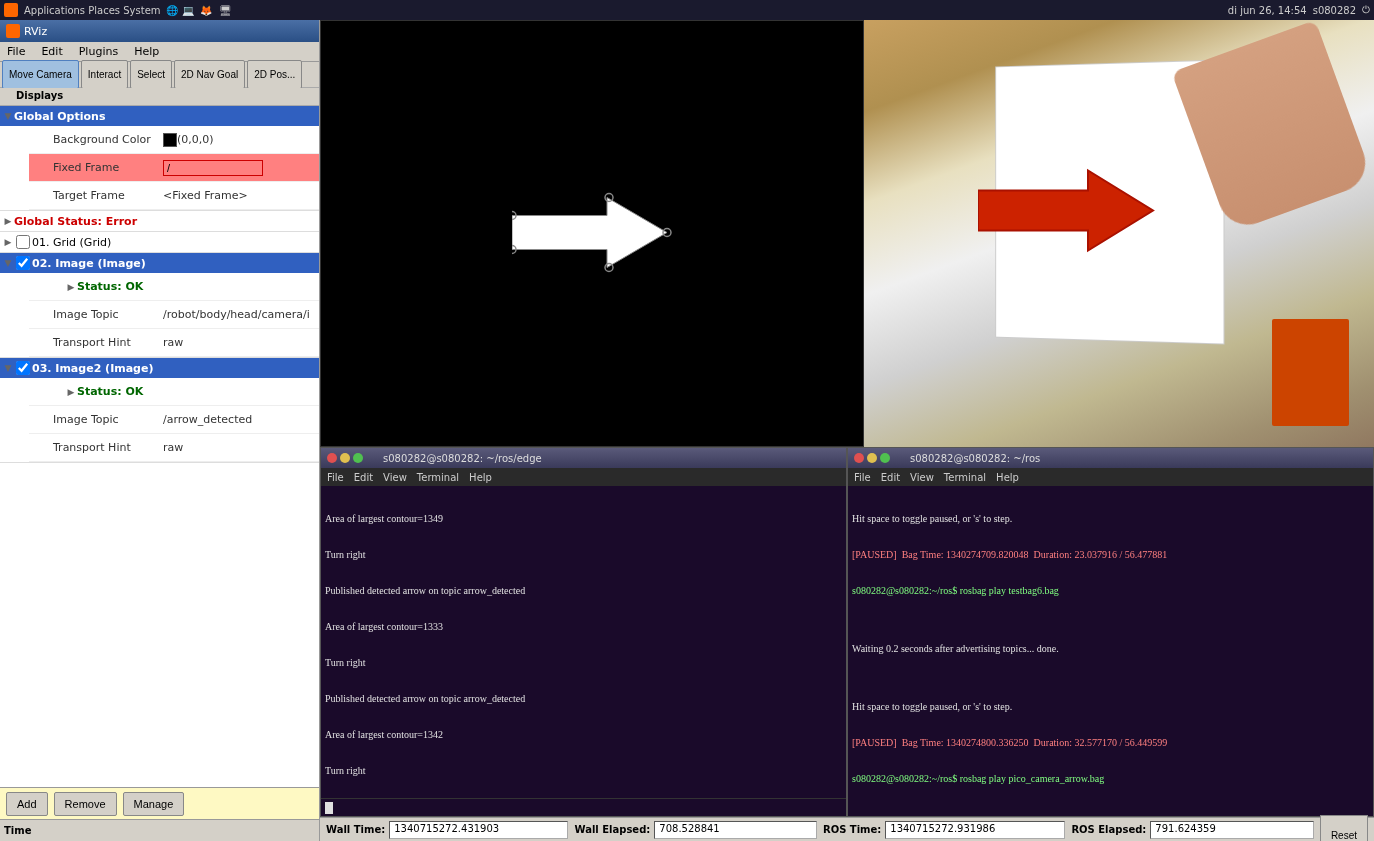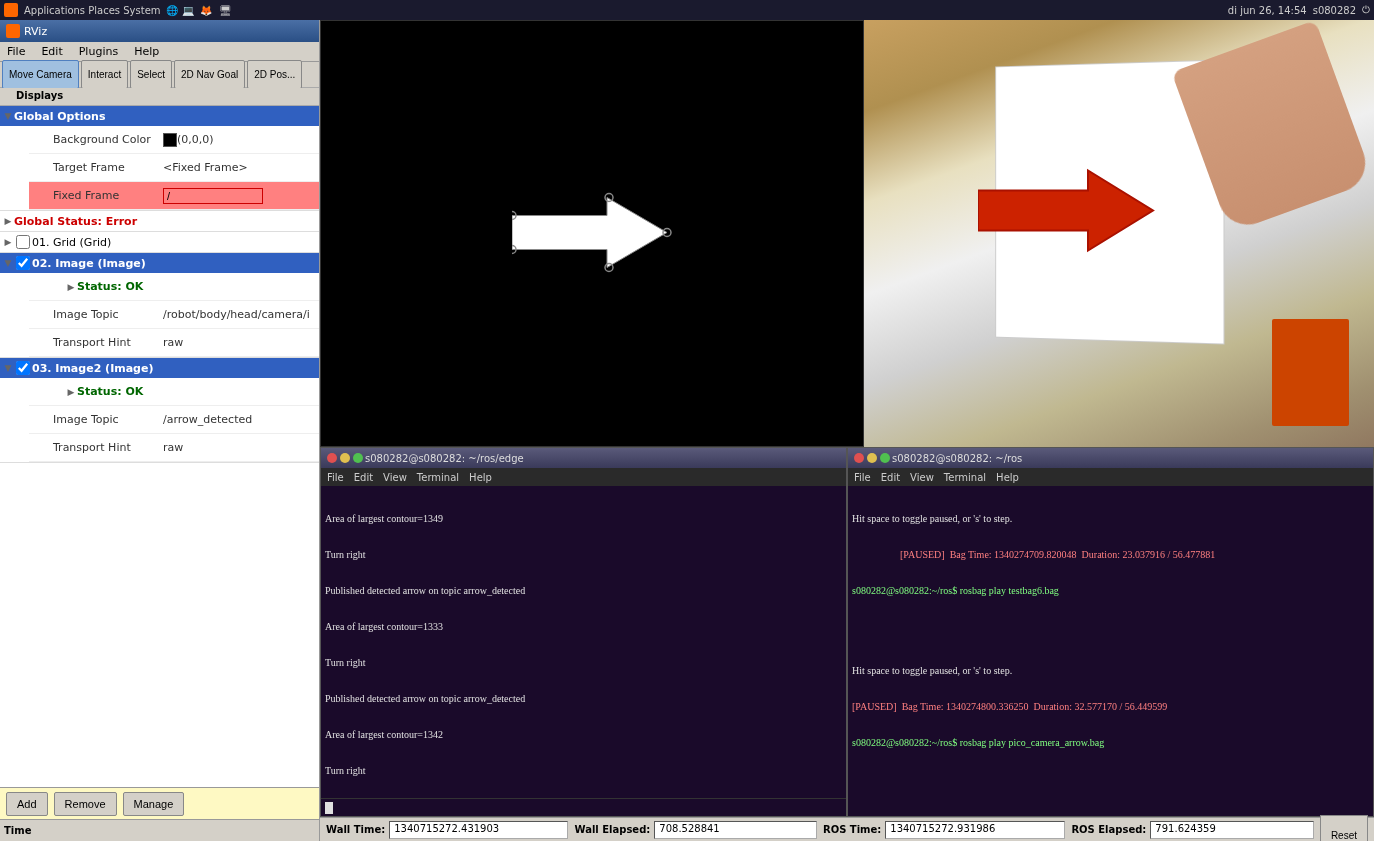--- a/index.html
+++ b/index.html
@@ -277,21 +277,21 @@
       flex-direction: column;
       border: 1px solid #555;
     }
 
     .terminal-titlebar {
       height: 20px;
       background: linear-gradient(to bottom, #5a5a7a, #3a3a5a);
       display: flex;
       align-items: center;
       padding: 0 6px;
-      gap: 2px;
+      gap: 20px;
       color: #ddd;
       font-size: 10px;
     }
     .term-dots {
       display: flex; gap: 3px;
     }
     .term-dot {
       width: 10px; height: 10px; border-radius: 50%;
     }
     .term-dot.red { background: #e05050; }
@@ -430,31 +430,31 @@
         </div>
 
         <div class="property-row">
           <span class="property-label">Background Color</span>
           <span class="property-value">
             <span class="color-swatch"></span>
             <span>(0,0,0)</span>
           </span>
         </div>
 
+        <div class="property-row" style="background:#ff8080;">
+          <span class="property-label">Fixed Frame</span>
+          <span class="property-value">
+            <input class="fixed-frame-error" type="text" value="/" style="">
+          </span>
+        </div>
+
         <div class="property-row">
           <span class="property-label">Target Frame</span>
           <span class="property-value">
             <span>&lt;Fixed Frame&gt;</span>
-          </span>
-        </div>
-
-        <div class="property-row" style="background:#ff8080;">
-          <span class="property-label">Fixed Frame</span>
-          <span class="property-value">
-            <input class="fixed-frame-error" type="text" value="/" style="">
           </span>
         </div>
       </div>
 
       <div class="display-item">
         <div class="display-row">
           <span class="expand-arrow">▶</span>
           <span class="display-name bold status-error">Global Status: Error</span>
         </div>
       </div>
@@ -635,23 +635,24 @@
         </div>
         <div class="terminal-menubar">
           <span>File</span>
           <span>Edit</span>
           <span>View</span>
           <span>Terminal</span>
           <span>Help</span>
         </div>
         <div class="terminal-content">
           <div class="line">Hit space to toggle paused, or 's' to step.</div>
-          <div class="line paused" style="color:#ff8080;margin-left:48px;">[PAUSED]  Bag Time: 1340274709.820048  Duration: 23.037916 / 56.477881</div>
+          <div class="line paused" style="color:#ff8080;">[PAUSED]  Bag Time: 1340274709.820048  Duration: 23.037916 / 56.477881</div>
           <div class="line prompt" style="color:#80ff80;">s080282@s080282:~/ros$ rosbag play testbag6.bag</div>
           <div class="line"></div>
+          <div class="line">Waiting 0.2 seconds after advertising topics... done.</div>
           <div class="line"></div>
           <div class="line">Hit space to toggle paused, or 's' to step.</div>
           <div class="line paused" style="color:#ff8080;">[PAUSED]  Bag Time: 1340274800.336250  Duration: 32.577170 / 56.449599</div>
           <div class="line prompt" style="color:#80ff80;">s080282@s080282:~/ros$ rosbag play pico_camera_arrow.bag</div>
           
           <div class="line"></div>
           
           <div class="line"></div>
           
           

